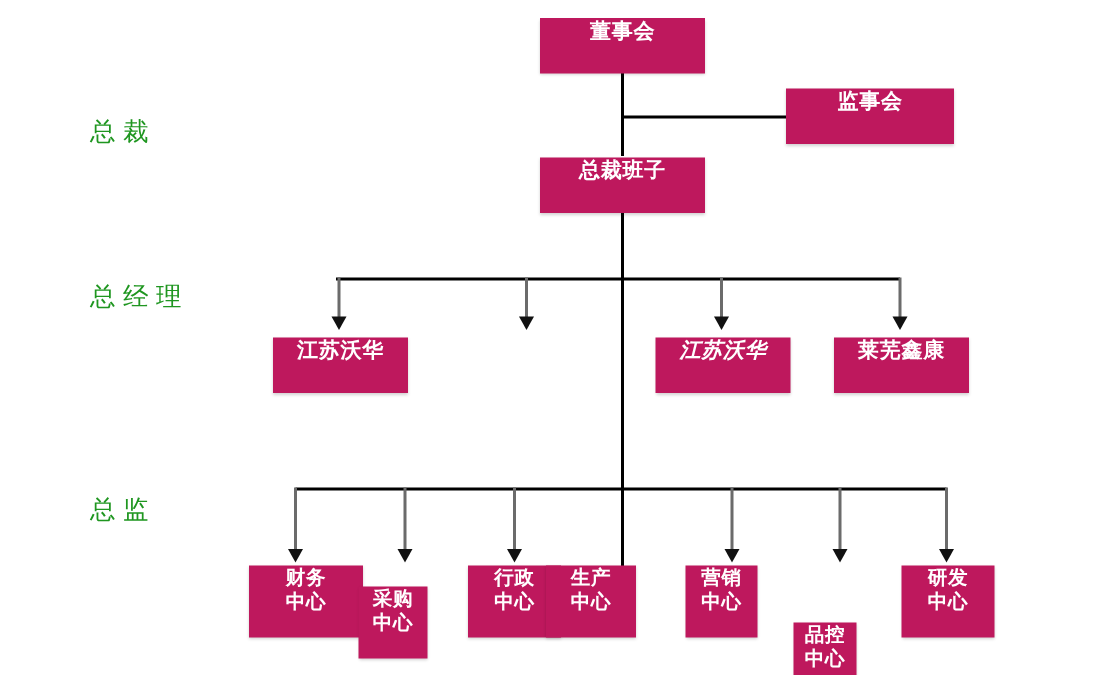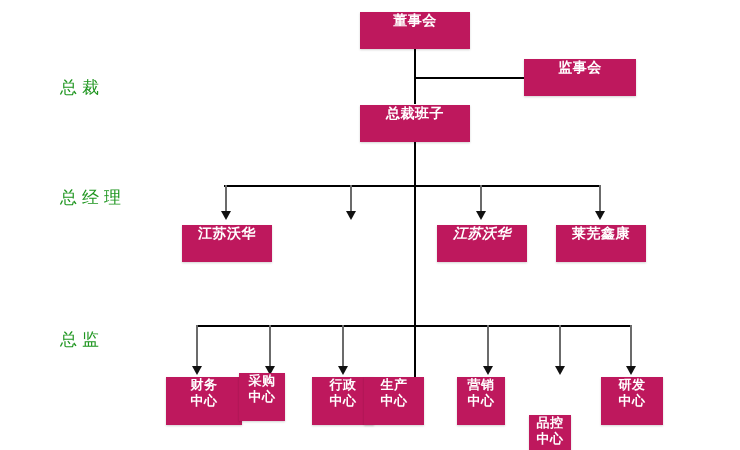--- a/index.html
+++ b/index.html
@@ -158,21 +158,21 @@
     <span class="node-text">莱芜鑫康</span>
   </div>
 
   <div class="node two-line" style="left:166px; top:377px; width:76px; height:48px;">
     <span>
       <span class="l1">财务</span><br>
       <span class="l2">中心</span>
     </span>
   </div>
 
-  <div class="node two-line" style="left:239px; top:373px; width:46px; height:48px;">
+  <div class="node two-line" style="left:239px; top:391px; width:46px; height:48px;">
     <span>
       <span class="l1">采购</span><br>
       <span class="l2">中心</span>
     </span>
   </div>
 
   <div class="node two-line" style="left:312px; top:377px; width:62px; height:48px;">
     <span>
       <span class="l1">行政</span><br>
       <span class="l2">中心</span>

